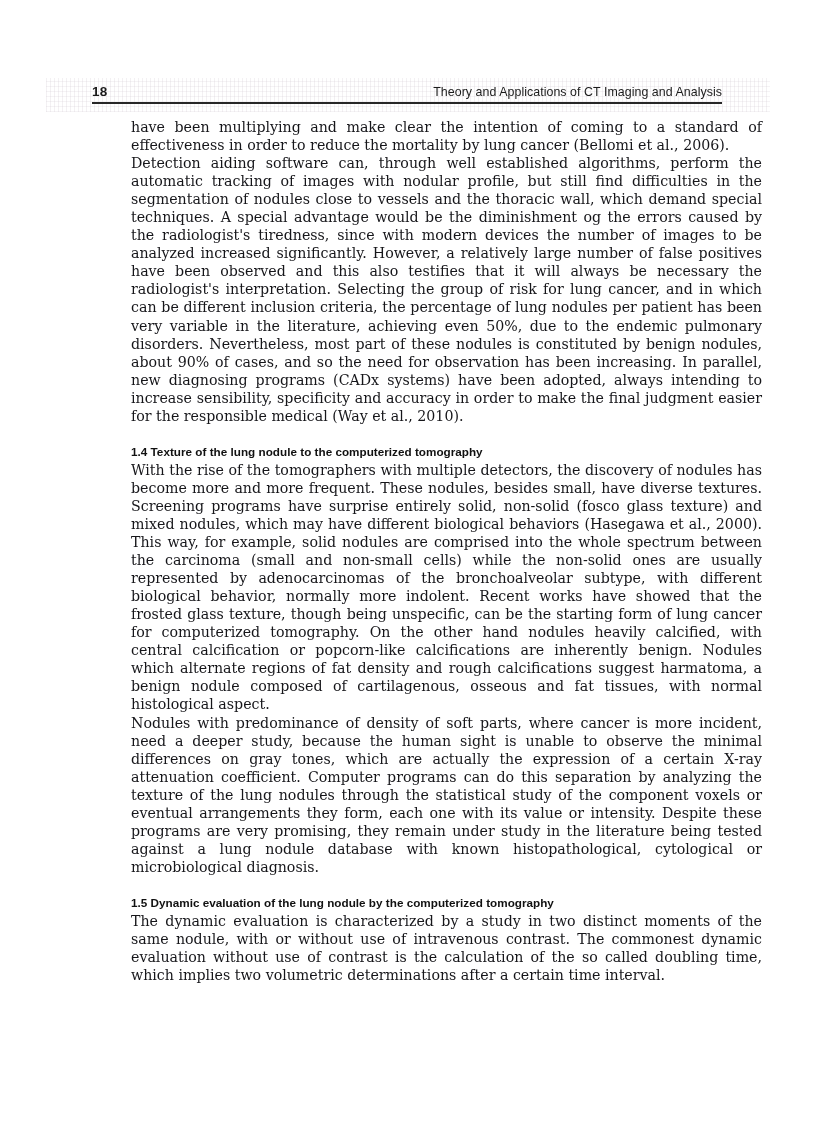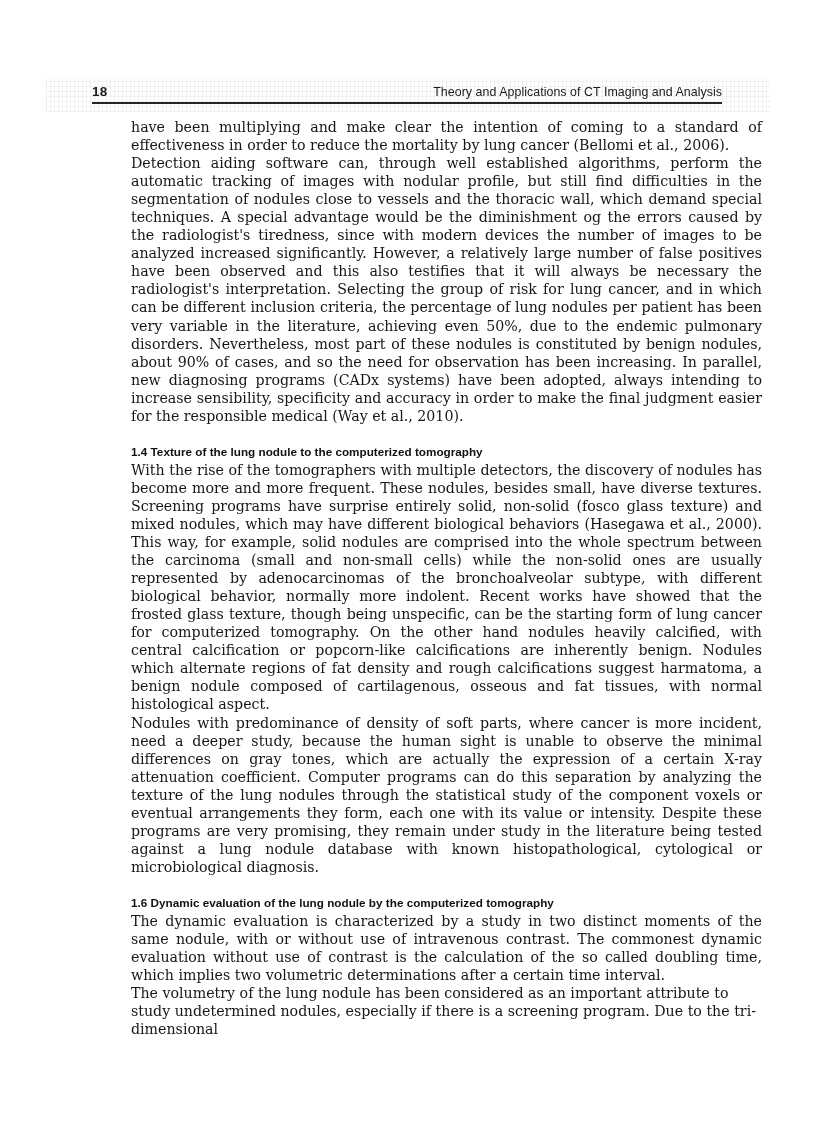--- a/index.html
+++ b/index.html
@@ -126,20 +126,19 @@
     <div class="gap-before-heading"></div>
 
     <h2 class="section">1.4 Texture of the lung nodule to the computerized tomography</h2>
 
     <p class="body">With the rise of the tomographers with multiple detectors, the discovery of nodules has become more and more frequent. These nodules, besides small, have diverse textures. Screening programs have surprise entirely solid, non-solid (fosco glass texture) and mixed nodules, which may have different biological behaviors (Hasegawa et al., 2000). This way, for example, solid nodules are comprised into the whole spectrum between the carcinoma (small and non-small cells) while the non-solid ones are usually represented by adenocarcinomas of the bronchoalveolar subtype, with different biological behavior, normally more indolent. Recent works have showed that the frosted glass texture, though being unspecific, can be the starting form of lung cancer for computerized tomography. On the other hand nodules heavily calcified, with central calcification or popcorn-like calcifications are inherently benign. Nodules which alternate regions of fat density and rough calcifications suggest harmatoma, a benign nodule composed of cartilagenous, osseous and fat tissues, with normal histological aspect.</p>
 
     <p class="body">Nodules with predominance of density of soft parts, where cancer is more incident, need a deeper study, because the human sight is unable to observe the minimal differences on gray tones, which are actually the expression of a certain X-ray attenuation coefficient. Computer programs can do this separation by analyzing the texture of the lung nodules through the statistical study of the component voxels or eventual arrangements they form, each one with its value or intensity. Despite these programs are very promising, they remain under study in the literature being tested against a lung nodule database with known histopathological, cytological or microbiological diagnosis.</p>
 
     <div class="gap-before-heading"></div>
 
-    <h2 class="section">1.6 Dynamic evaluation of the lung nodule by the computerized tomography</h2>
+    <h2 class="section">1.5 Dynamic evaluation of the lung nodule by the computerized tomography</h2>
 
     <p class="body">The dynamic evaluation is characterized by a study in two distinct moments of the same nodule, with or without use of intravenous contrast. The commonest dynamic evaluation without use of contrast is the calculation of the so called doubling time, which implies two volumetric determinations after a certain time interval.</p>
 
-    <p class="body last-nojustify">The volumetry of the lung nodule has been considered as an important attribute to study undetermined nodules, especially if there is a screening program. Due to the tri-dimensional</p>
 
   </div>
 </div>
 
 </body></html>

